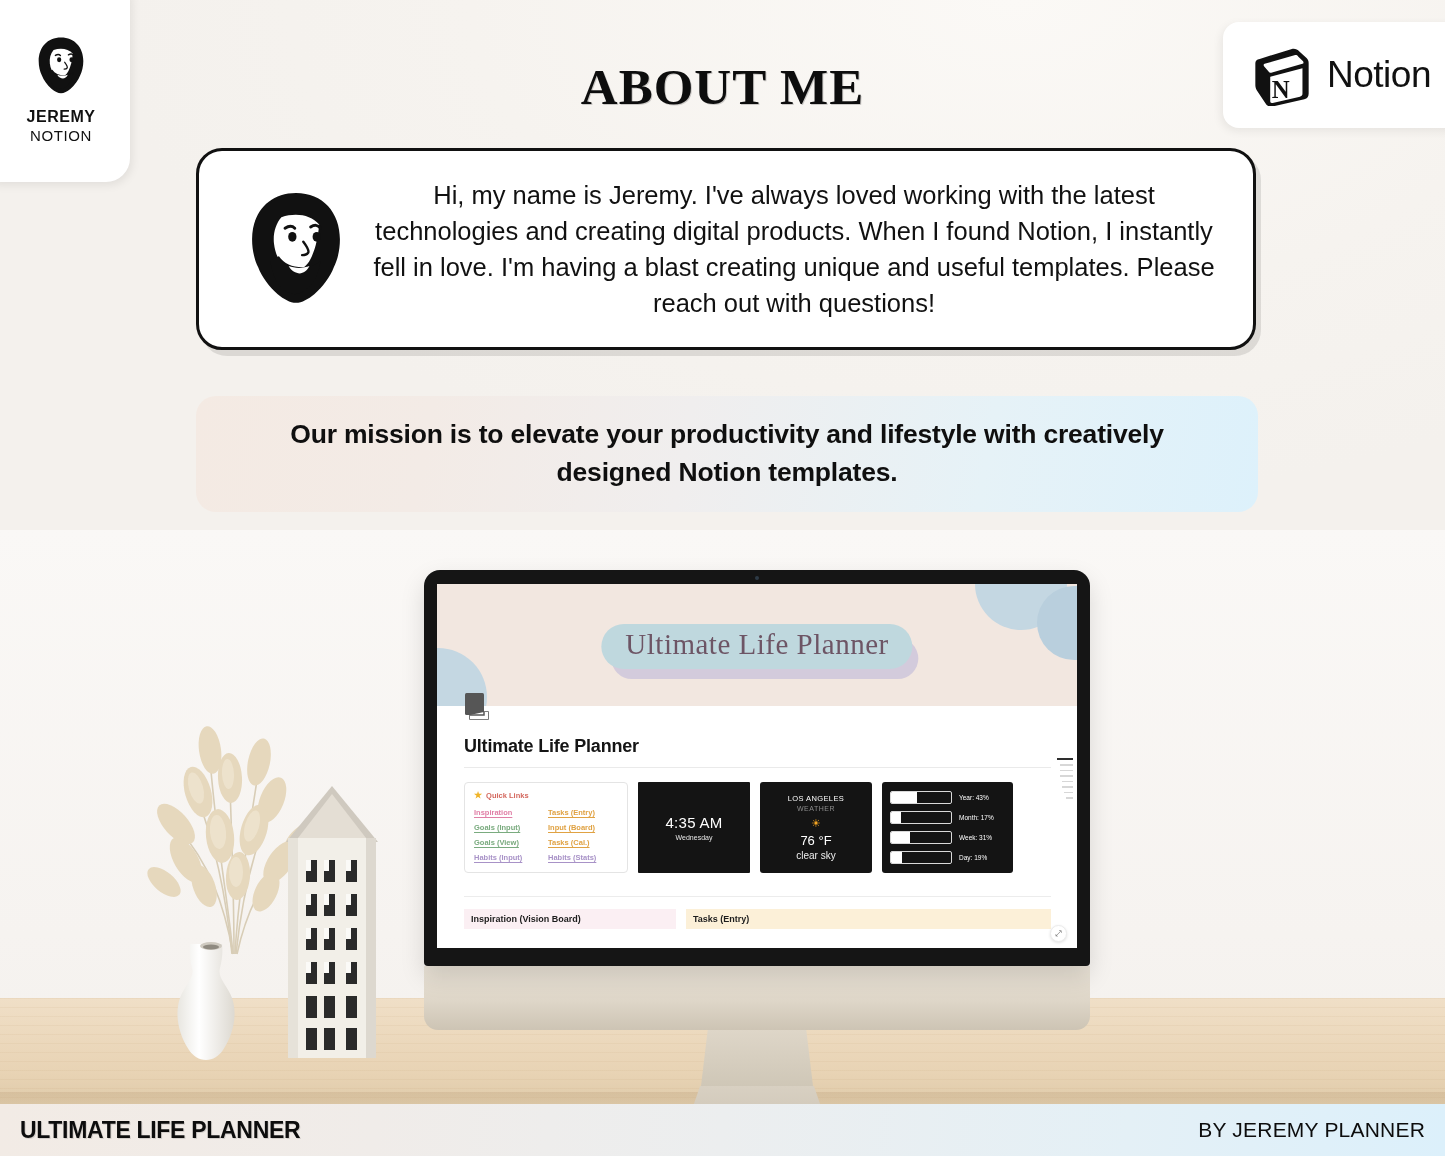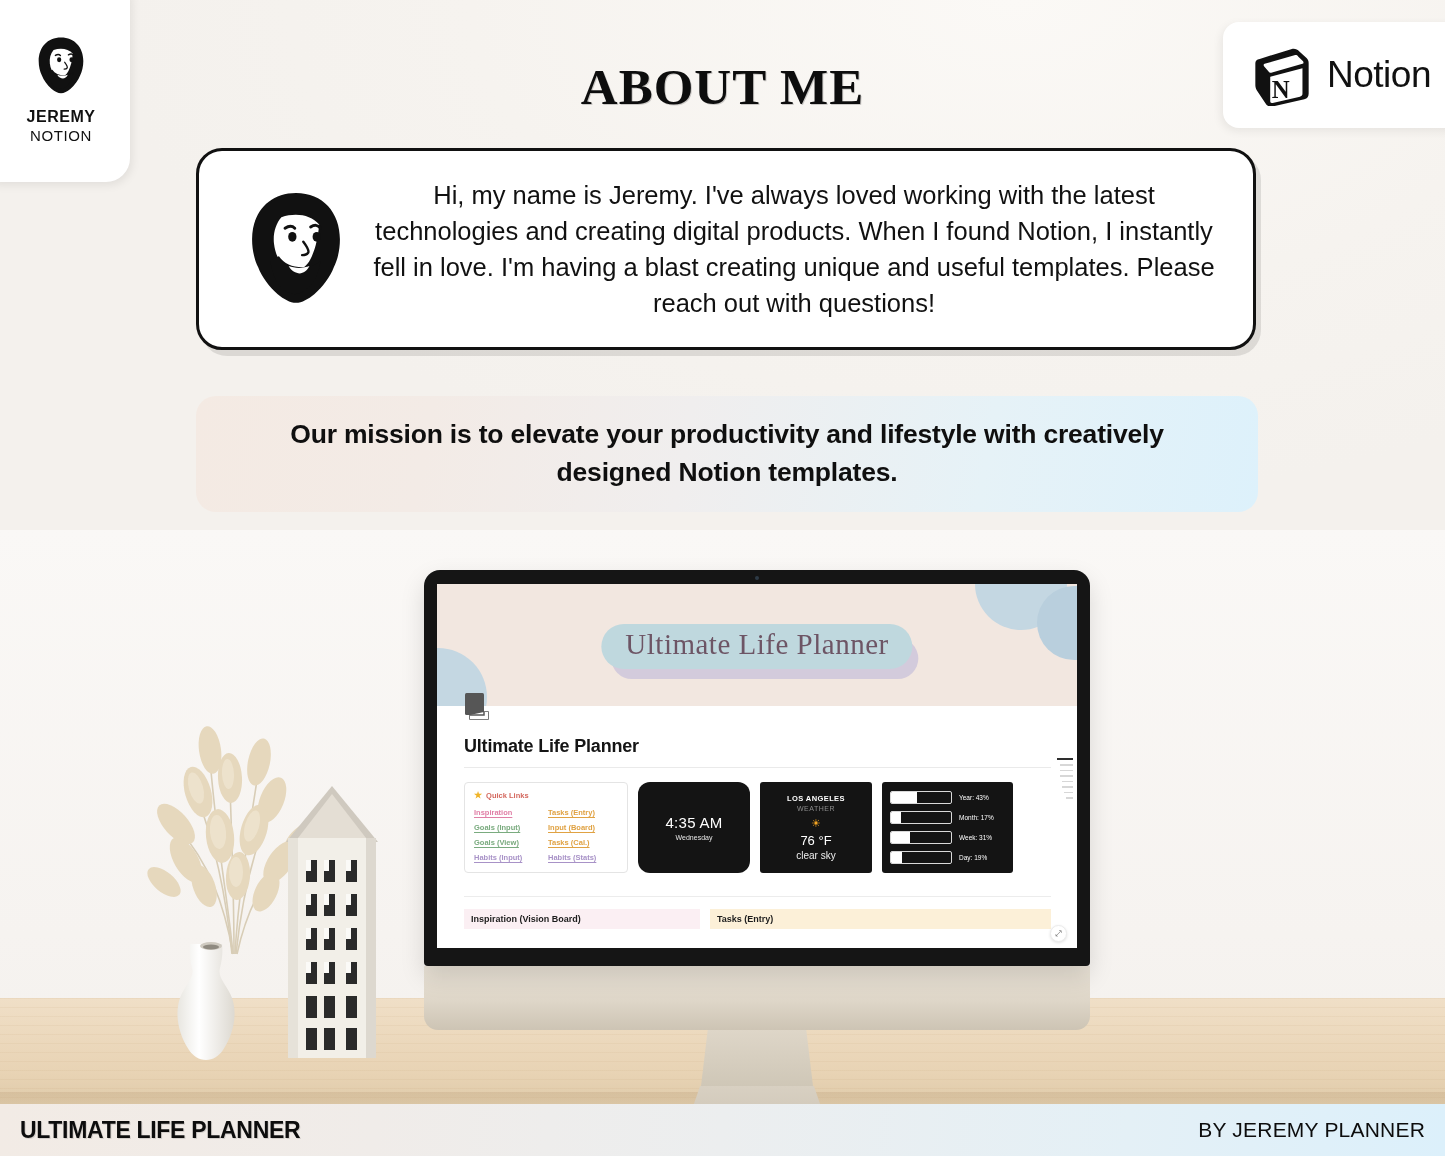--- a/index.html
+++ b/index.html
@@ -289,40 +289,40 @@
   }
   .c-pink  { color: #e07fa6; }
   .c-green { color: #7aab7f; }
   .c-purp  { color: #a892c7; }
   .c-orng  { color: #e0a243; }
 
   
   .clock-card {
     width: 112px;
     background: #141414;
-    border-radius: 12px;
+    border-radius: 1px;
     display: flex; flex-direction: column;
     align-items: center; justify-content: center;
     color: #fff;
     text-align: center;
   }
   .clock-time { font-size: 15px; font-weight: 400; letter-spacing: 0.3px; }
   .clock-day  { font-size: 7px; color: #e6e6e6; margin-top: 3px; }
 
   
   .weather-card {
     width: 112px;
     background: #141414;
     border-radius: 3px;
     display: flex; flex-direction: column;
     align-items: center; justify-content: center;
     color: #fff; gap: 2px;
     padding: 8px 0;
   }
-  .w-city { font-size: 7.5px; font-weight: 700; letter-spacing: 0.4px; }
+  .w-city { font-size: 7.5px; font-weight: 400; letter-spacing: 0.4px; }
   .w-label { font-size: 7px; color: #8c8c8c; letter-spacing: 0.5px; }
   .w-sun { font-size: 11px; color: #f5a623; margin: 4px 0 2px; line-height: 1; }
   .w-temp { font-size: 13px; font-weight: 400; }
   .w-desc { font-size: 10px; color: #ededed; }
 
   
   .prog-card {
     width: 131px;
     background: #141414;
     border-radius: 3px;
@@ -346,21 +346,21 @@
   .np-bottom {
     display: flex; gap: 10px;
     margin-top: 23px;
     padding-top: 12px;
     border-top: 1px solid #ececec;
   }
   .db-pill {
     font-size: 9px; font-weight: 700; color: #1d1d1d;
     padding: 5px 7px;
   }
-  .db-pink { width: 236px; background: #fbeff3; }
+  .db-pink { width: 212px; background: #fbeff3; }
   .db-yellow { flex: 1; background: #fcf0d8; }
 
   
   .np-toc {
     position: absolute;
     right: 4px; top: 52px;
     display: flex; flex-direction: column;
     align-items: flex-end; gap: 4px;
   }
   .np-toc i { display: block; height: 1.5px; background: #d7d7d7; }

